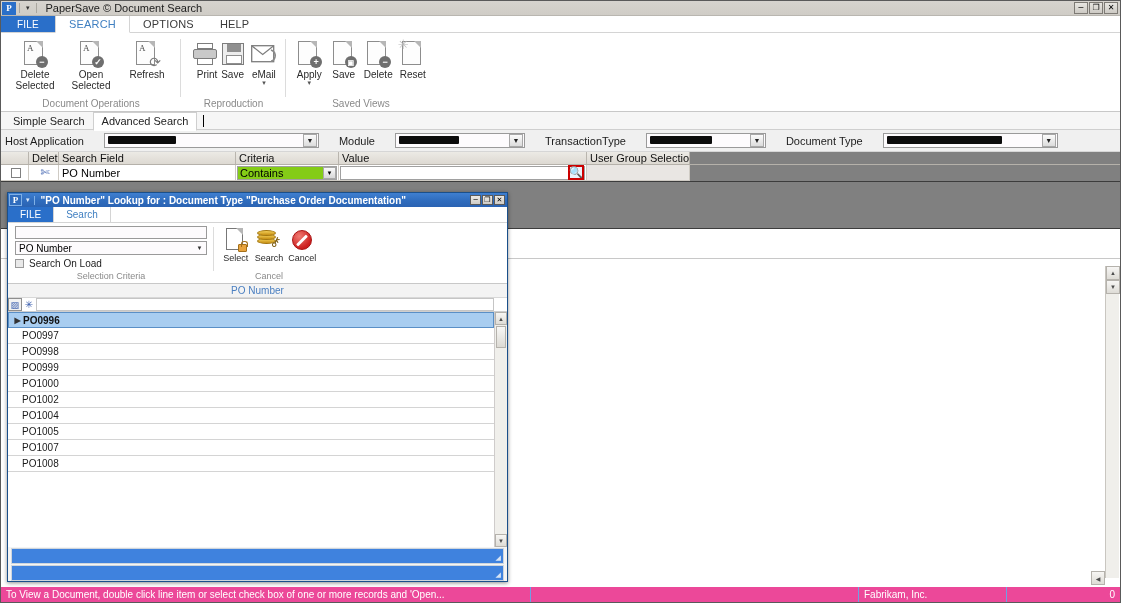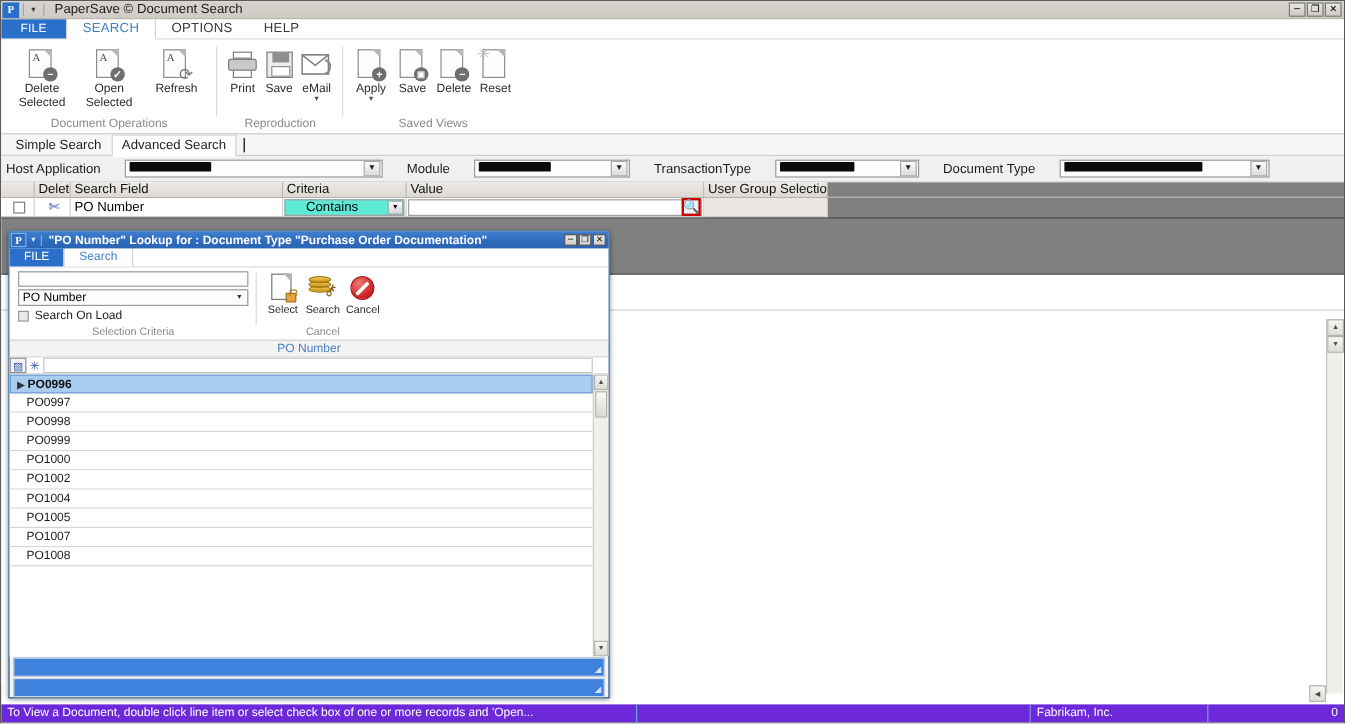--- a/index.html
+++ b/index.html
@@ -186,22 +186,22 @@
   }
   .grow { display: flex; height: 16px; background: #fff; }
   .gc {
     border-right: 1px solid #cfcbc4; border-bottom: 1px solid #cfcbc4;
     display: flex; align-items: center; padding-left: 3px; font-size: 11px;
     background: #fff; overflow:hidden; white-space:nowrap;
   }
   .chk { width: 10px; height: 10px; border: 1px solid #808080; background: #fff; }
   .scissors { color: #3b5fae; font-size: 11px; }
   .cell-combo {
-    width: 100%; height: 14px; background: #5eead4; border: 1px solid #a0a0a0;
-    display: flex; align-items: center; font-size: 11px; padding-left: 17px;
+    width: 100%; height: 14px; background: #84cc16; border: 1px solid #a0a0a0;
+    display: flex; align-items: center; font-size: 11px; padding-left: 2px;
   }
   .cell-combo .arr2 {
     margin-left:auto; width: 13px; height: 12px;
     background: linear-gradient(to bottom,#fafafa,#d8d8d8); border:1px solid #a8a8a8;
     display:flex;align-items:center;justify-content:center;font-size:6px;
   }
   .val-input {
     width: 100%; height: 14px; background:#fff; border:1px solid #a0a0a0;
     display:flex; align-items:center;
   }
@@ -362,21 +362,21 @@
 
   .m-statusA, .m-statusB {
     height: 16px; background: #3f82de; border: 1px solid #cfd6dd;
     margin: 1px 3px 0 3px; position: relative;
   }
   .m-grip { position:absolute; right:2px; bottom:1px; font-size:7px; color:#d7e4f5; }
 
   
   .statusbar {
     position: absolute; left: 0; right: 0; bottom: 0; height: 15px;
-    background: #6d28d9; display: flex; align-items: center;
+    background: #ec4899; display: flex; align-items: center;
     color: #fff; font-size: 10px;
   }
   .sb-cell { height: 15px; display: flex; align-items: center; padding: 0 5px;
              border-right: 1px solid #6fa0e4; white-space: nowrap; overflow: hidden; }
   .sb-right { justify-content: flex-end; }
 </style>
 </head>
 <body>
 
 <div id="app">
@@ -439,21 +439,21 @@
             </div>
           </div>
           <div class="lb">Refresh</div>
         </div>
       </div>
       <div class="rg-label">Document Operations</div>
     </div>
 
     <div class="rgroup" style="width:105px;">
       <div class="rg-items">
-        <div class="ritem" style="width:33px;">
+        <div class="ritem" style="width:33px;align-items:flex-end;">
           <div class="ic">
             <div class="printer">
                 <div class="top"></div>
                 <div class="body"></div>
                 <div class="out"></div>
               </div>
           </div>
           <div class="lb">Print</div>
         </div>
         <div class="ritem" style="width:33px;">

